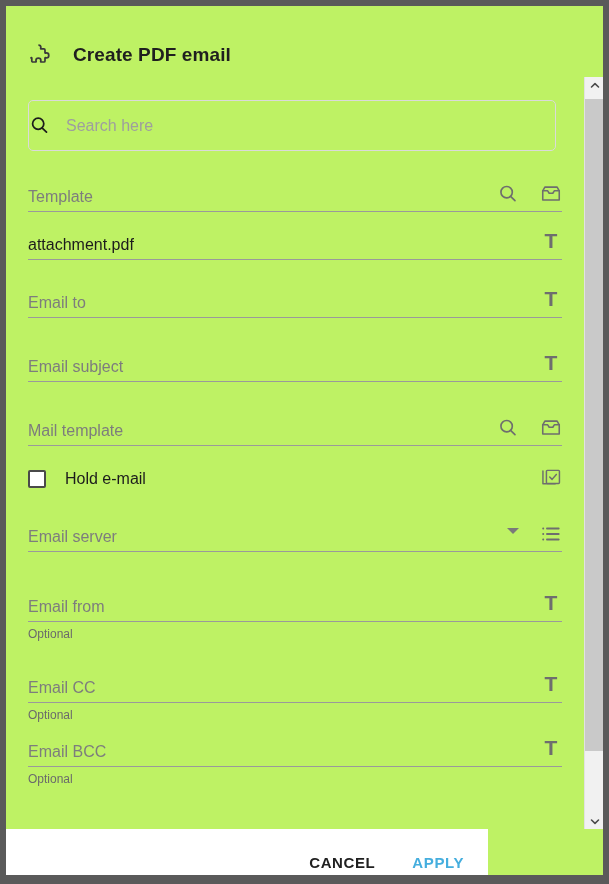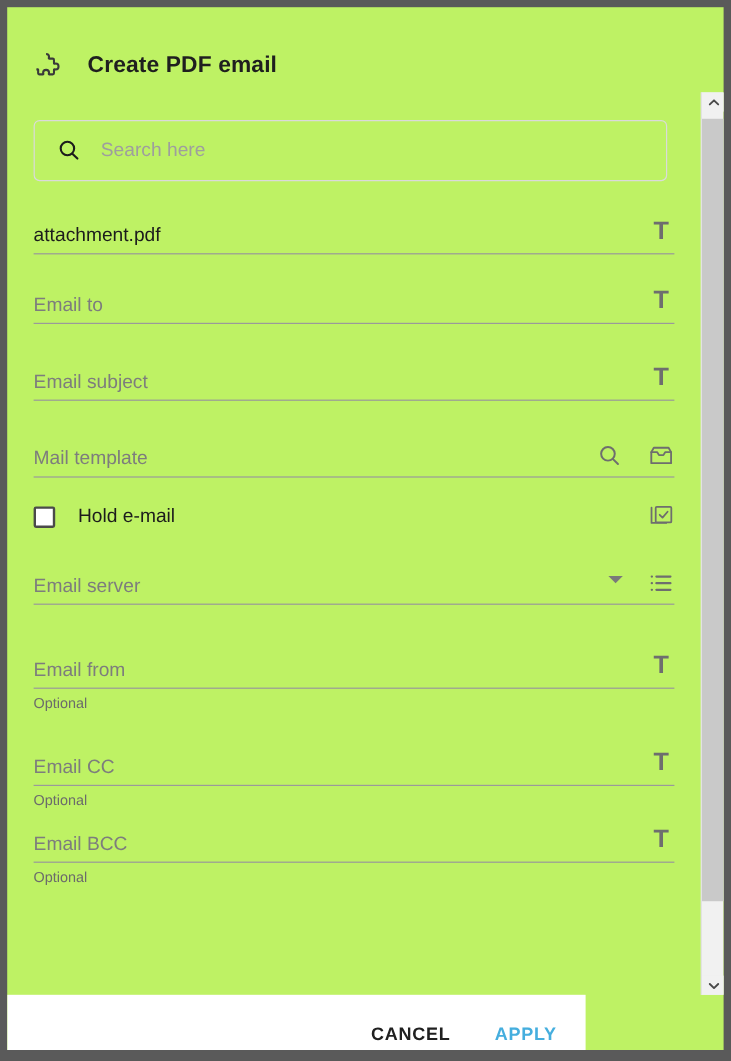--- a/index.html
+++ b/index.html
@@ -59,21 +59,20 @@
 
   
   .search-box {
     margin: 0 22px 0 22px;
     width: 528px;
     height: 51px;
     border: 1px solid #dadada;
     border-radius: 5px;
     display: flex;
     align-items: center;
-    padding-left: 18px;
     gap: 16px;
   }
   .search-icon { width: 21px; height: 21px; flex: none; display:block; }
   .search-input {
     border: none;
     outline: none;
     font-family: "Liberation Sans", sans-serif;
     font-size: 16px;
     color: #202020;
     background: transparent;
@@ -243,20 +242,39 @@
             <svg class="search-icon" viewBox="0 0 24 24" fill="none" stroke="#1c1c1c" stroke-width="2" stroke-linecap="round">
               <circle cx="10.5" cy="10" r="6.4"></circle>
               <line x1="15.2" y1="14.9" x2="20" y2="19.6"></line>
             </svg>
           </span>
           <input class="search-input" type="text" placeholder="Search here" style="">
         </div>
 
         <div class="fields">
 
+          <div class="field">
+            <div class="field-line">
+              <div class="field-label">Template</div>
+              <div class="field-actions">
+                <span>
+                  <svg class="act-icon" viewBox="0 0 24 24" fill="none" stroke="#6e6e6e" stroke-width="1.8" stroke-linecap="round">
+                    <circle cx="10.5" cy="10" r="6.2"></circle>
+                    <line x1="15.1" y1="14.8" x2="19.6" y2="19.3"></line>
+                  </svg>
+                </span>
+                <span>
+                  <svg class="act-icon" viewBox="0 0 24 24" fill="none" stroke="#6e6e6e" stroke-width="1.7" stroke-linejoin="round" stroke-linecap="round">
+                    <path d="M3 8.5 L5.3 4.5 L18.7 4.5 L21 8.5 L21 18.5 L3 18.5 Z"></path>
+                    <path d="M3 8.5 L8.4 8.5 L10 11.2 L14 11.2 L15.6 8.5 L21 8.5"></path>
+                  </svg>
+                </span>
+              </div>
+            </div>
+          </div>
 
           <div class="field">
             <div class="field-line">
               <div class="field-value">attachment.pdf</div>
               <div class="field-actions">
                 <span class="act-icon t-glyph">T</span>
               </div>
             </div>
           </div>
 

